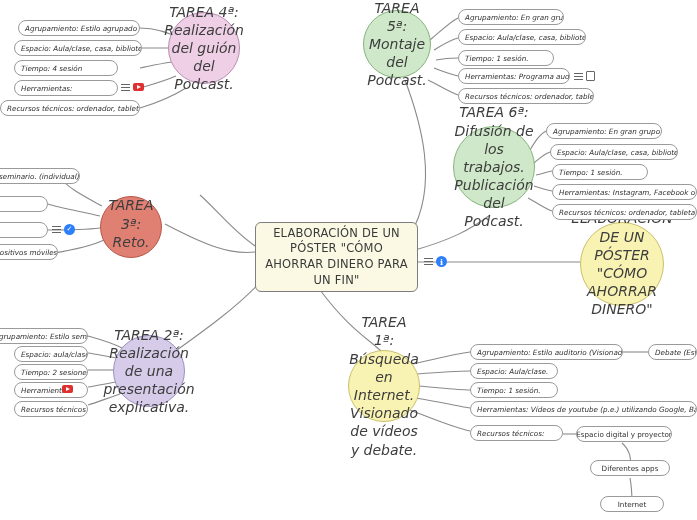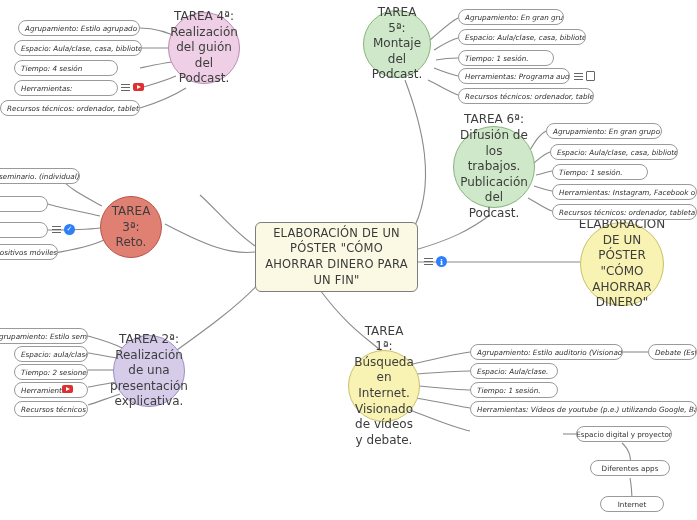--- a/index.html
+++ b/index.html
@@ -47,22 +47,23 @@
     letter-spacing: 0.2px;
   }
   
   .circle {
     border-radius: 50%;
     border: 1px solid #8f8f8f;
     display: flex;
     align-items: center;
     justify-content: center;
     text-align: center;
-    font-size: 12px;
+    font-size: 14px;
     line-height: 1.3;
+    font-style: italic;
     color: #3d3d3d;
     padding: 6px;
   }
   .c-pink   { background: #efcfe6; border-color: #b98bae; }
   .c-green  { background: #cfe8c9; border-color: #87b47d; }
   .c-red    { background: #e08073; border-color: #b8564a; align-items: flex-end; }
   .c-purple { background: #d6ccea; border-color: #9d8fc0; }
   .c-yellow { background: #f9f3b3; border-color: #c9c06a; }
   .c-yellow2{ background: #f9f3b3; border-color: #c9c06a; }
 
@@ -350,20 +351,23 @@
   </div>
   <div class="node leaf" style="left:470px; top:363px; width:88px; height:16px;">
     <span>Espacio: Aula/clase.</span>
   </div>
   <div class="node leaf" style="left:470px; top:382px; width:88px; height:16px;">
     <span>Tiempo: 1 sesión.</span>
   </div>
   <div class="node leaf" style="left:470px; top:401px; width:227px; height:16px;">
     <span>Herramientas: Vídeos de youtube (p.e.) utilizando Google, Baidu, Bing...</span>
   </div>
+  <div class="node leaf" style="left:470px; top:425px; width:93px; height:16px;">
+    <span>Recursos técnicos:</span>
+  </div>
 
   <div class="node leaf" style="left:648px; top:344px; width:49px; height:16px;">
     <span>Debate (Estilo</span>
   </div>
   <div class="node leaf center plain" style="left:576px; top:426px; width:96px; height:16px;">
     <span>Espacio digital y proyector</span>
   </div>
   <div class="node leaf center plain" style="left:590px; top:460px; width:80px; height:16px;text-align:center;">
     <span>Diferentes apps</span>
   </div>

